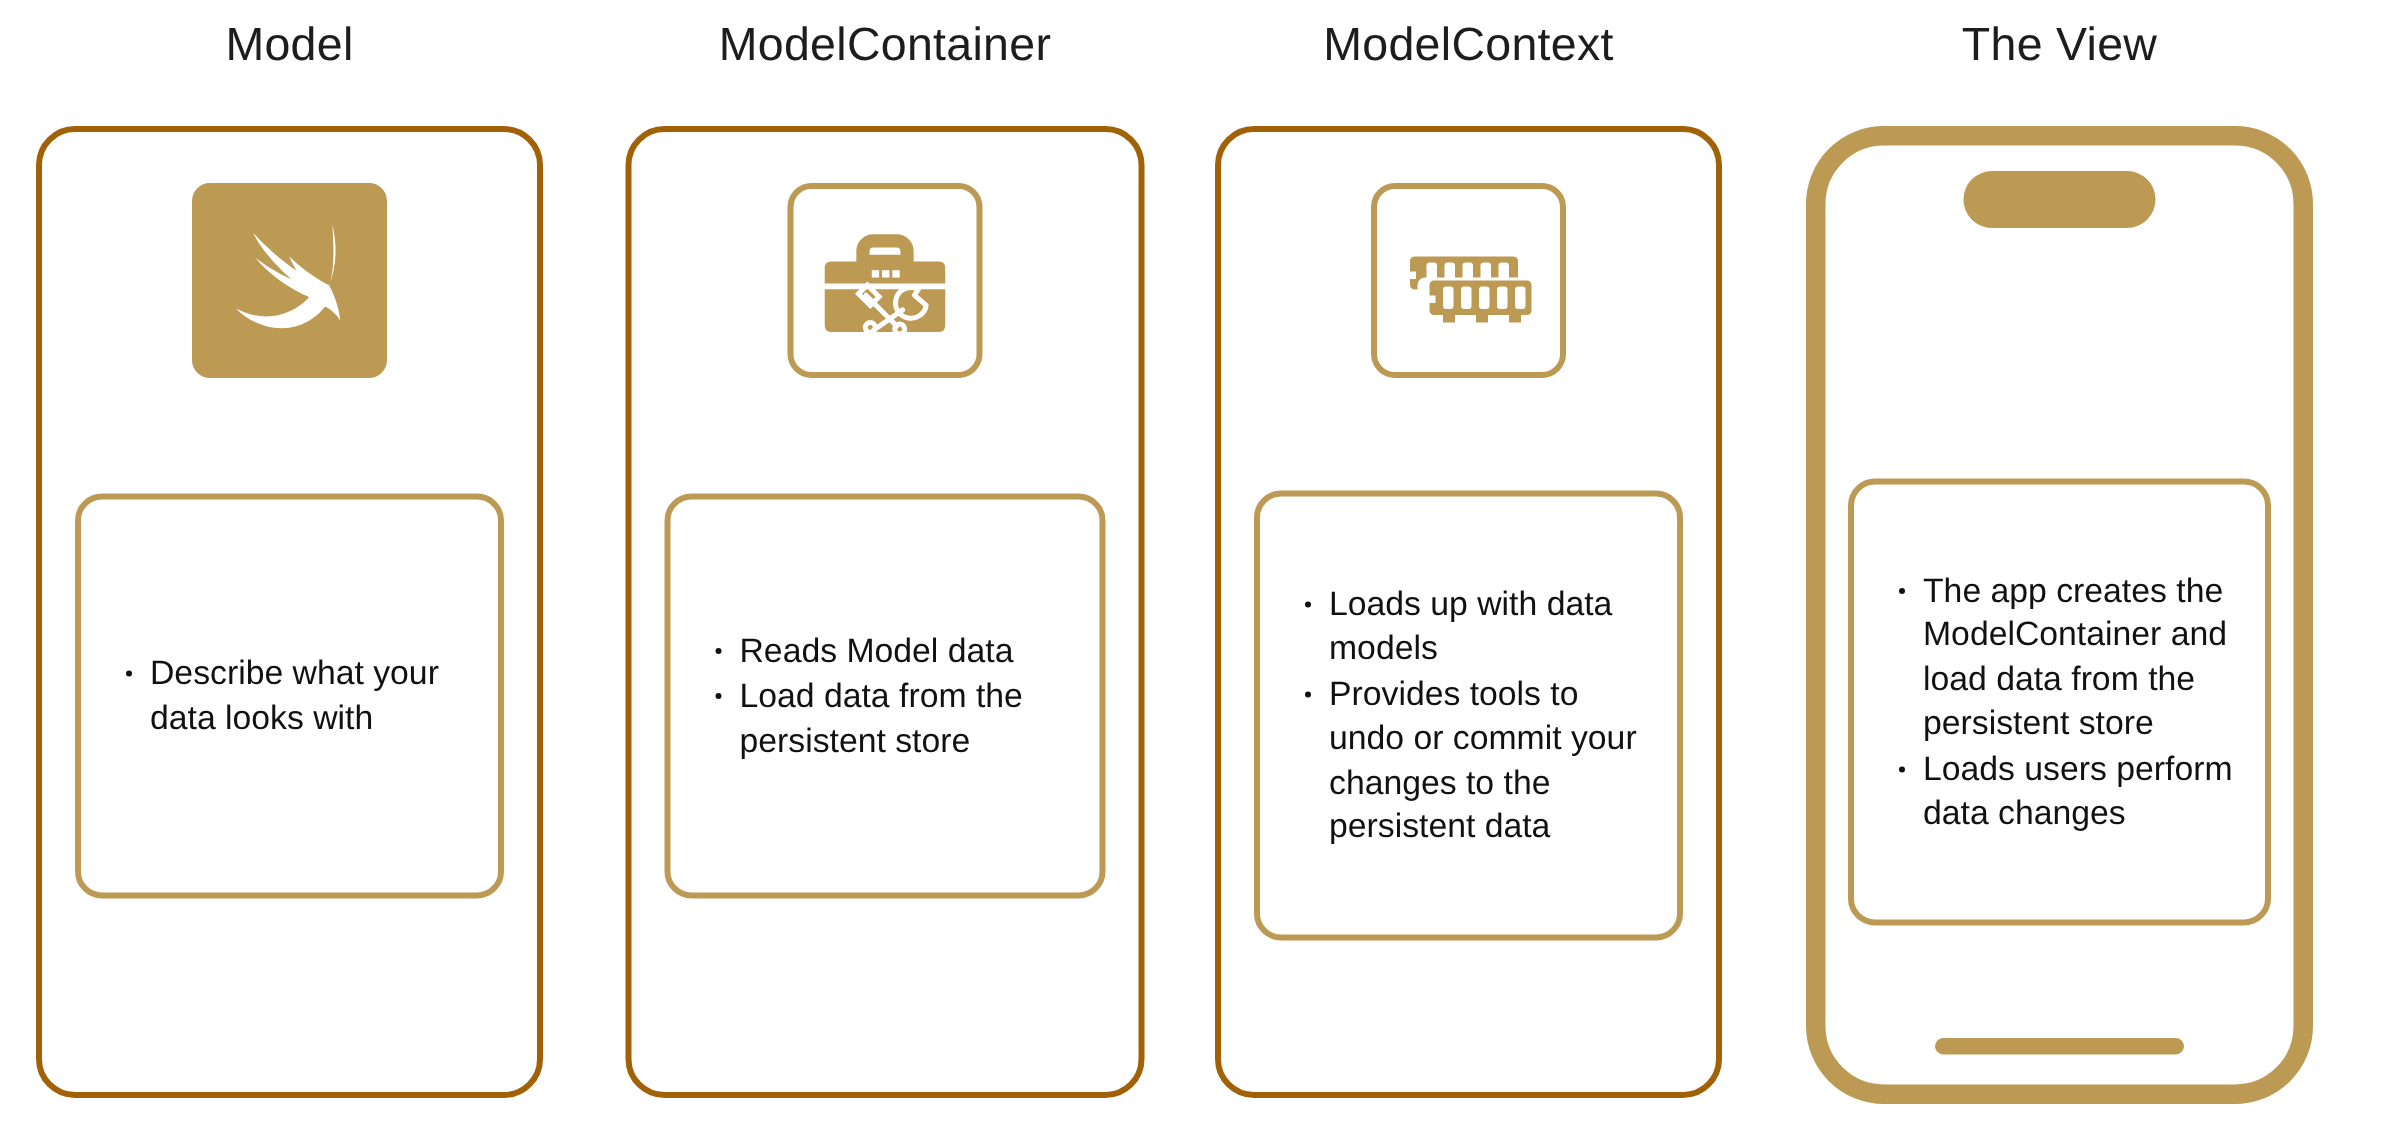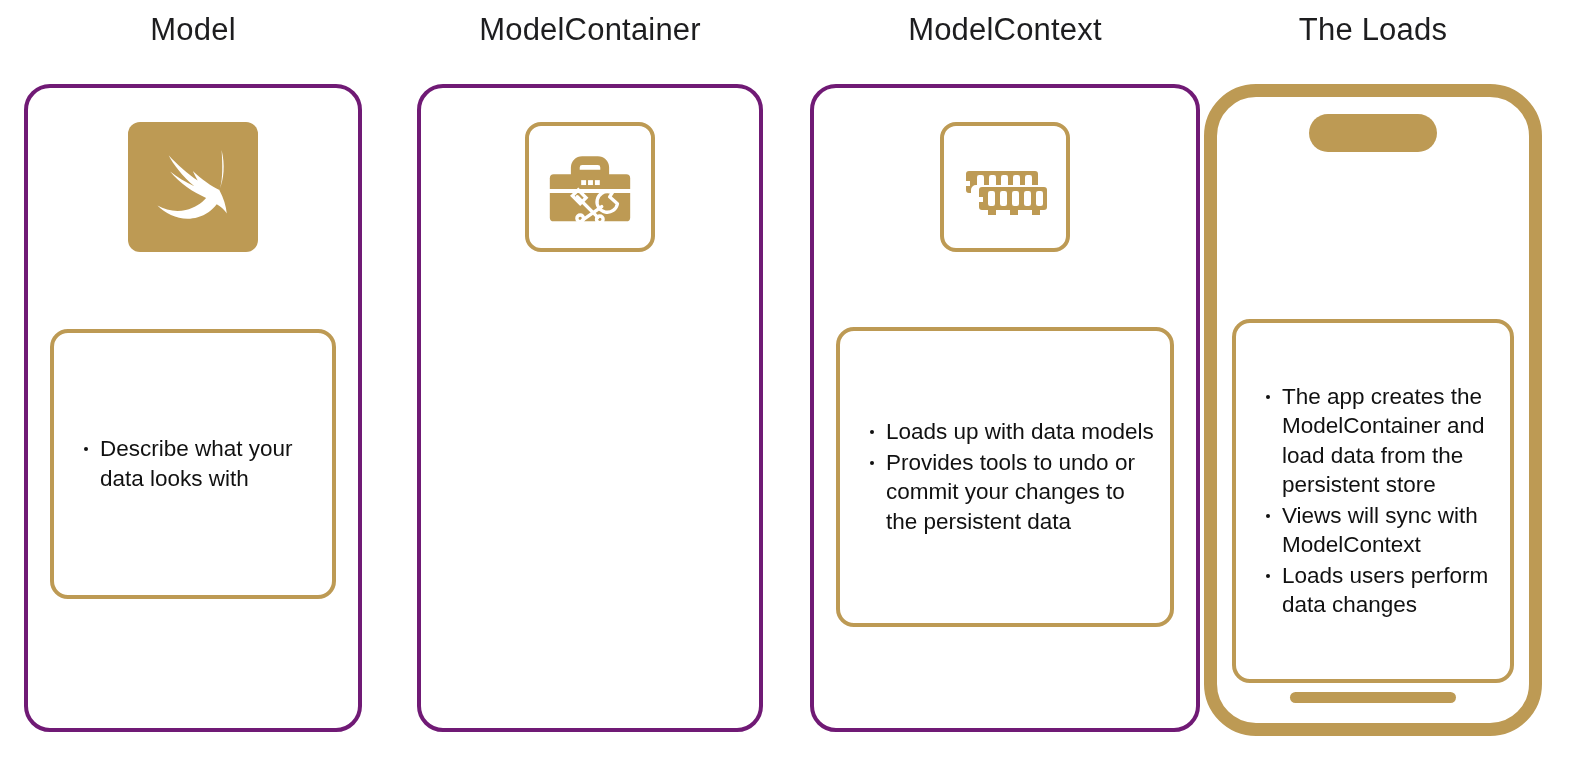--- a/index.html
+++ b/index.html
@@ -41,21 +41,21 @@
   }
 
   
   .card {
     position: absolute;
     left: 0;
     top: 84px;
     width: 100%;
     height: 648px;
     box-sizing: border-box;
-    border: 4px solid #701a75;
+    border: 4px solid #a16207;
     border-radius: 26px;
     background: #ffffff;
   }
 
   
   .phone {
     position: absolute;
     left: 8px;
     top: 84px;
     width: 338px;
@@ -205,25 +205,31 @@
 
             <g stroke="#ffffff" stroke-width="3.4" fill="none" stroke-linecap="round" stroke-linejoin="round">
               <path d="M70 55 a10.5 10.5 0 1 0 8 12 l-8 -7 4 -6 z"></path>
               <path d="M62 70 l-20 14"></path>
               <circle cx="40" cy="82" r="3.4"></circle>
             </g>
           </svg>
         </div>
       </div>
 
-
-    </div>
-  </div>
-
-  <div class="column" style="left:810px; width:390px;">
+      <div class="bullet-box" style="left:22px; right:22px; top:241px; height:270px;">
+        <ul class="bullet-list">
+          <li>Reads Model data</li>
+          <li>Load data from the persistent store</li>
+        </ul>
+      </div>
+
+    </div>
+  </div>
+
+  <div class="column" style="left:810px; width:338px;">
     <div class="col-title">ModelContext</div>
 
     <div class="card">
 
       <div class="icon-wrap">
         <div class="icon-tile-outline">
           <svg width="100" height="100" viewBox="0 0 100 100" aria-hidden="true">
 
             <g>
               <path fill="#bd9a54" d="M14 34 h66 a3 3 0 0 1 3 3 v16 a3 3 0 0 1 -3 3 h-4 v4 h-8 v-4 h-14 v4 h-8 v-4 h-14 v4 h-8 v-4 h-10 a3 3 0 0 1 -3 -3 v-4 h4 v-5 h-4 v-7 a3 3 0 0 1 3 -3 z"></path>
@@ -251,30 +257,29 @@
         <ul class="bullet-list">
           <li>Loads up with data models</li>
           <li>Provides tools to undo or commit your changes to the persistent data</li>
         </ul>
       </div>
 
     </div>
   </div>
 
   <div class="column" style="left:1196px; width:354px;">
-    <div class="col-title">The Loads</div>
+    <div class="col-title">The View</div>
 
     <div class="phone">
 
       <div class="dynamic-island"></div>
 
-      <div class="bullet-box" style="left:15px; right:15px; top:222px; height:364px;align-items:center;">
+      <div class="bullet-box" style="left:15px; right:15px; top:222px; height:298px;align-items:center;">
         <ul class="bullet-list">
           <li>The app creates the ModelContainer and load data from the persistent store</li>
-          <li>Views will sync with ModelContext</li>
           <li>Loads users perform data changes</li>
         </ul>
       </div>
 
       <div class="home-indicator"></div>
 
     </div>
   </div>
 
 </div>

